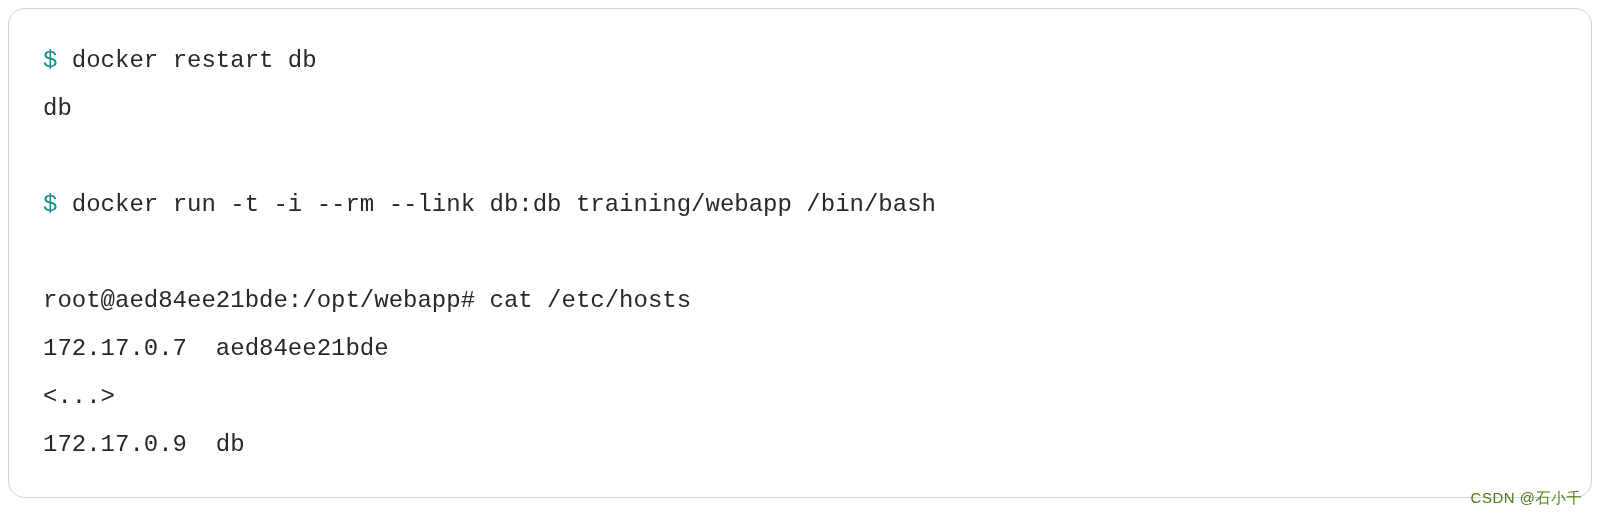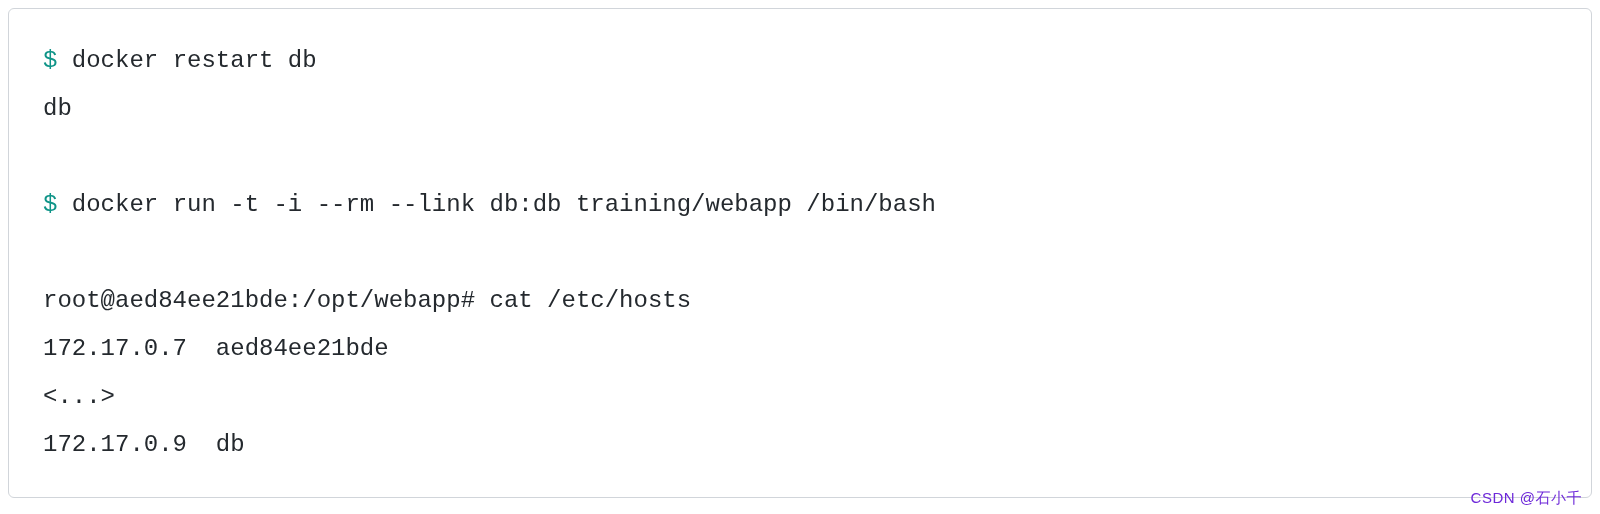--- a/index.html
+++ b/index.html
@@ -10,38 +10,38 @@
     body {
       background: #ffffff;
       padding: 8px;
       font-family: "SFMono-Regular", Consolas, "Liberation Mono", Menlo, monospace;
       position: relative;
       width: 1600px;
       height: 514px;
     }
     .code-block {
       border: 1px solid #d1d5da;
-      border-radius: 6px;
+      border-radius: 17px;
       padding: 28px 34px;
       background: #ffffff;
       font-size: 24px;
       line-height: 2.0;
       color: #24292e;
       white-space: pre;
       overflow: hidden;
     }
     .prompt {
       color: #0f9488;
     }
     .watermark {
       position: absolute;
       bottom: 6px;
       right: 18px;
       font-size: 15px;
-      color: #6d28d9;
+      color: #4d7c0f;
       font-family: Arial, sans-serif;
       letter-spacing: 0.5px;
     }
   </style>
 </head>
 <body>
 
 <div class="code-block"><span class="prompt">$</span><span> docker restart db</span>
 <span>db</span>
 

